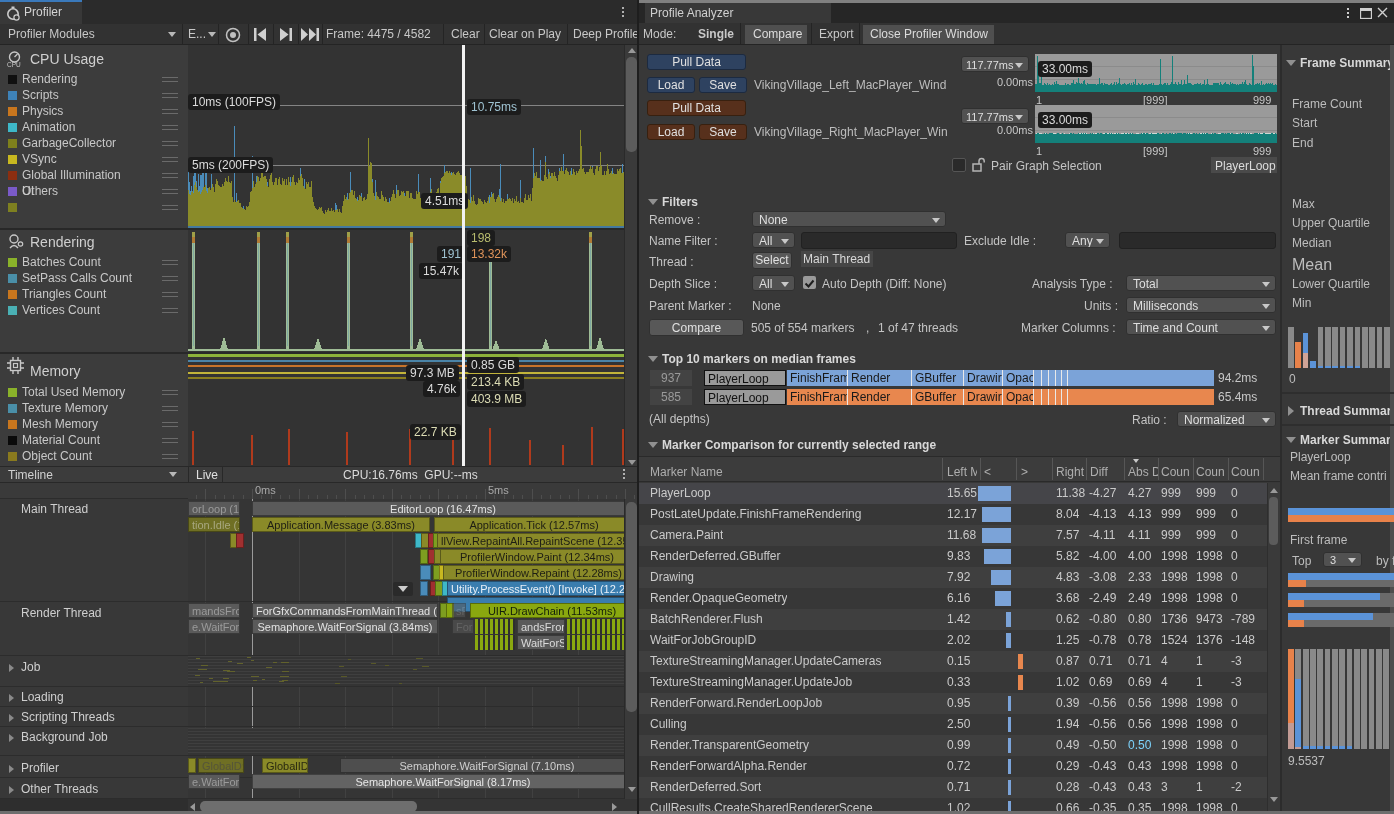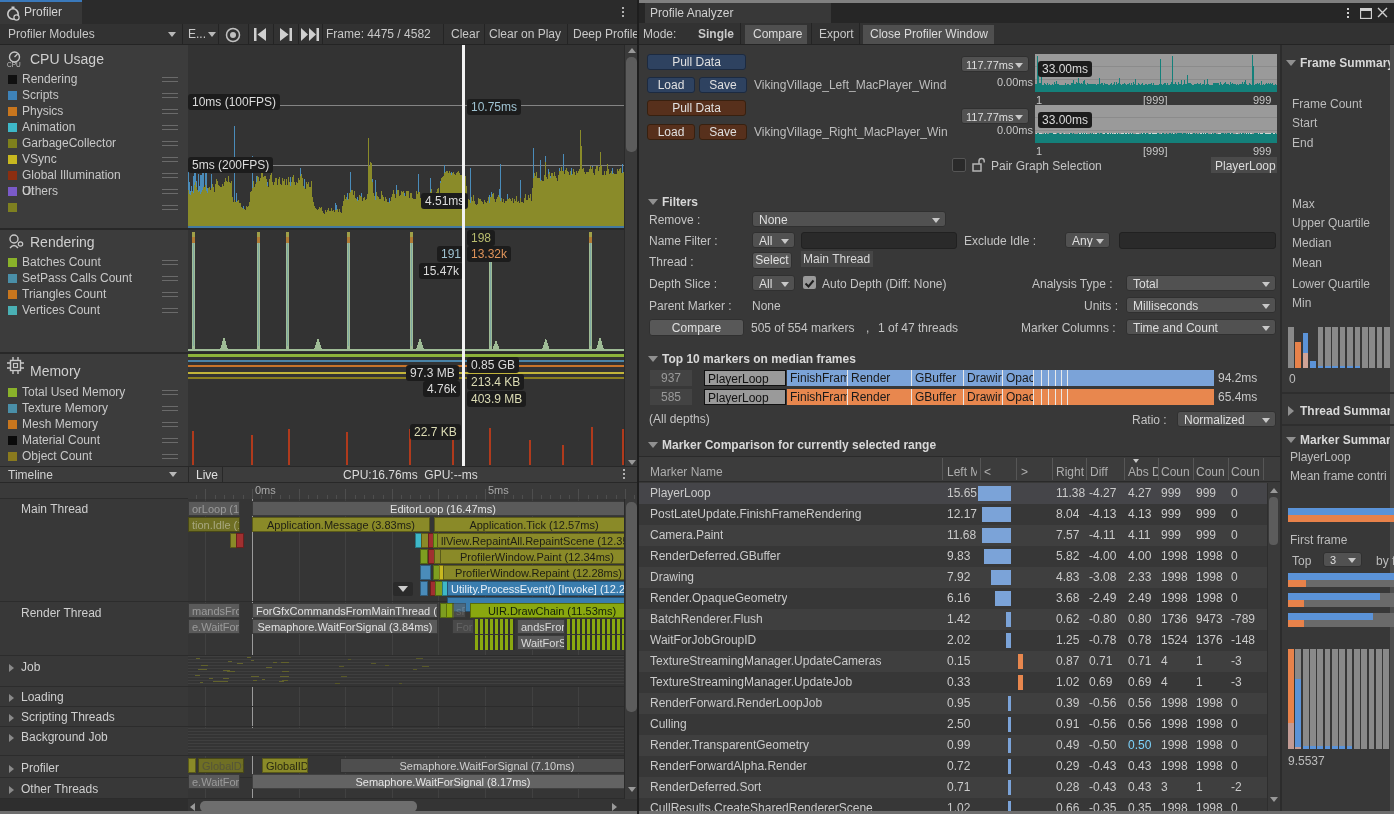--- a/index.html
+++ b/index.html
@@ -1736,21 +1736,21 @@
 <div style="position:absolute;left:1056px;top:696px;font-size:12px;color:#cacaca;white-space:nowrap;overflow:hidden;max-width:29px">0.39</div>
 <div style="position:absolute;left:1089px;top:696px;font-size:12px;color:#cacaca;white-space:nowrap;overflow:hidden;max-width:34px">-0.56</div>
 <div style="position:absolute;left:1128px;top:696px;font-size:12px;color:#cacaca;white-space:nowrap;overflow:hidden;max-width:29px">0.56</div>
 <div style="position:absolute;left:1161px;top:696px;font-size:12px;color:#cacaca;white-space:nowrap;overflow:hidden;max-width:31px">1998</div>
 <div style="position:absolute;left:1196px;top:696px;font-size:12px;color:#cacaca;white-space:nowrap;overflow:hidden;max-width:31px">1998</div>
 <div style="position:absolute;left:1231px;top:696px;font-size:12px;color:#cacaca;white-space:nowrap;overflow:hidden;max-width:31px">0</div>
 <div class="abs" style="left:639px;top:714px;width:628px;height:21px;background:#373737"></div>
 <div style="position:absolute;left:650px;top:717px;font-size:12px;color:#cacaca;white-space:nowrap;overflow:hidden;max-width:290px">Culling</div>
 <div style="position:absolute;left:947px;top:717px;font-size:12px;color:#cacaca;white-space:nowrap;overflow:hidden;max-width:31px">2.50</div>
 <div class="abs" style="left:1008px;top:717px;width:3px;height:15px;background:#7ba3d8"></div>
-<div style="position:absolute;left:1056px;top:717px;font-size:12px;color:#cacaca;white-space:nowrap;overflow:hidden;max-width:29px">0.91</div>
+<div style="position:absolute;left:1056px;top:717px;font-size:12px;color:#cacaca;white-space:nowrap;overflow:hidden;max-width:29px">1.94</div>
 <div style="position:absolute;left:1089px;top:717px;font-size:12px;color:#cacaca;white-space:nowrap;overflow:hidden;max-width:34px">-0.56</div>
 <div style="position:absolute;left:1128px;top:717px;font-size:12px;color:#cacaca;white-space:nowrap;overflow:hidden;max-width:29px">0.56</div>
 <div style="position:absolute;left:1161px;top:717px;font-size:12px;color:#cacaca;white-space:nowrap;overflow:hidden;max-width:31px">1998</div>
 <div style="position:absolute;left:1196px;top:717px;font-size:12px;color:#cacaca;white-space:nowrap;overflow:hidden;max-width:31px">1998</div>
 <div style="position:absolute;left:1231px;top:717px;font-size:12px;color:#cacaca;white-space:nowrap;overflow:hidden;max-width:31px">0</div>
 <div class="abs" style="left:639px;top:735px;width:628px;height:21px;background:#3f3f3f"></div>
 <div style="position:absolute;left:650px;top:738px;font-size:12px;color:#cacaca;white-space:nowrap;overflow:hidden;max-width:290px">Render.TransparentGeometry</div>
 <div style="position:absolute;left:947px;top:738px;font-size:12px;color:#cacaca;white-space:nowrap;overflow:hidden;max-width:31px">0.99</div>
 <div class="abs" style="left:1008px;top:738px;width:3px;height:15px;background:#7ba3d8"></div>
 <div style="position:absolute;left:1056px;top:738px;font-size:12px;color:#cacaca;white-space:nowrap;overflow:hidden;max-width:29px">0.49</div>
@@ -1797,21 +1797,21 @@
 <div class="abs" style="left:1280px;top:45px;width:114px;height:769px;background:#383838;border-left:2px solid #2c2c2c"></div>
 <div class="abs" style="left:1390px;top:45px;width:4px;height:769px;background:#4e4e4e"></div>
 <div class="abs" style="left:1286px;top:60px;width:0;height:0;border-left:5px solid transparent;border-right:5px solid transparent;border-top:6px solid #909090"></div>
 <div style="position:absolute;left:1300px;top:56px;font-size:12px;font-weight:bold;color:#d8d8d8;white-space:nowrap;overflow:hidden;max-width:90px">Frame Summary</div>
 <div style="position:absolute;left:1292px;top:97px;font-size:12px;color:#bdbdbd;white-space:nowrap">Frame Count</div>
 <div style="position:absolute;left:1292px;top:116px;font-size:12px;color:#bdbdbd;white-space:nowrap">Start</div>
 <div style="position:absolute;left:1292px;top:136px;font-size:12px;color:#bdbdbd;white-space:nowrap">End</div>
 <div style="position:absolute;left:1292px;top:197px;font-size:12px;color:#bdbdbd;white-space:nowrap">Max</div>
 <div style="position:absolute;left:1292px;top:216px;font-size:12px;color:#bdbdbd;white-space:nowrap">Upper Quartile</div>
 <div style="position:absolute;left:1292px;top:236px;font-size:12px;color:#bdbdbd;white-space:nowrap">Median</div>
-<div style="position:absolute;left:1292px;top:256px;font-size:12px;color:#bdbdbd;white-space:nowrap">Mean</div>
+<div style="position:absolute;left:1292px;top:256px;font-size:16px;color:#bdbdbd;white-space:nowrap">Mean</div>
 <div style="position:absolute;left:1292px;top:277px;font-size:12px;color:#bdbdbd;white-space:nowrap">Lower Quartile</div>
 <div style="position:absolute;left:1292px;top:296px;font-size:12px;color:#bdbdbd;white-space:nowrap">Min</div>
 <div class="abs" style="left:1288px;top:327px;width:102px;height:41px;overflow:hidden">
     <svg width="106" height="41" style="position:absolute;left:0;top:0" shape-rendering="crispEdges">
       <rect x="0.0" y="0" width="5.5" height="41" fill="#8a8a8a"></rect>
       <rect x="7.4" y="15" width="5.5" height="26" fill="#e8824a"></rect>
       <rect x="14.8" y="6" width="5.5" height="20" fill="#5b93d8"></rect>
       <rect x="14.8" y="26" width="5.5" height="15" fill="#cfa396"></rect>
       <rect x="22.2" y="34" width="5.5" height="7" fill="#5b93d8"></rect>
       <rect x="29.6" y="0" width="5.5" height="41" fill="#8a8a8a"></rect>

